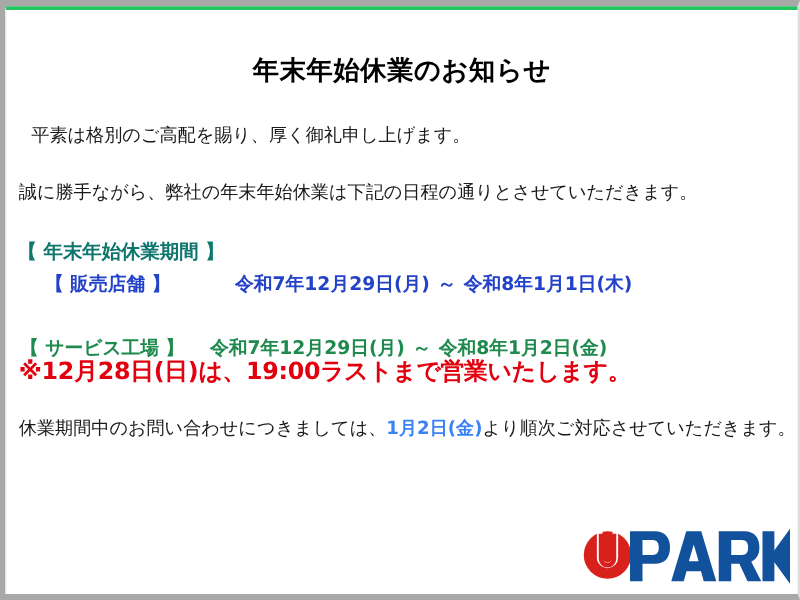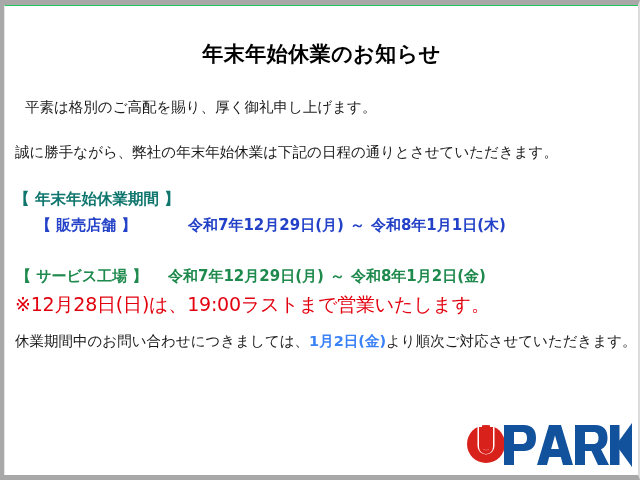--- a/index.html
+++ b/index.html
@@ -23,21 +23,21 @@
     background: #ffffff;
     border-top: 5px solid #a8a8a8;
     border-left: 4px solid #a8a8a8;
     border-bottom: 5px solid #a8a8a8;
     border-right: 2px solid #dcdcdc;
   }
   #notice-page {
     position: absolute;
     left: 0; top: 0; right: 0; bottom: 0;
     background: #ffffff;
-    border-top: 1px solid #22c55e;
+    border-top: 3px solid #22c55e;
     border-left: 1px solid #e6e6e6;
     box-sizing: border-box;
     overflow: hidden;
   }
 
   
   .doc-title {
     position: absolute;
     left: 0;
     top: 34px;
@@ -89,25 +89,24 @@
   .sched-label-1 { width: 152px; }
   .sched-range  { display: inline-block; }
   .sched-tilde  { padding: 0 6px; }
 
   
   .alert-line {
     position: absolute;
     left: 10px;
     top: 276px;
     font-size: 19px;
-    font-weight: normal;
+    font-weight: bold;
     color: #e2000f;
     white-space: nowrap;
     letter-spacing: -0.2px;
-    margin-top: 10px;
   }
 
   .red-inline {
     color: #e2000f;
     font-weight: bold;
   }
 
   
   #brand-logo {
     position: absolute;

